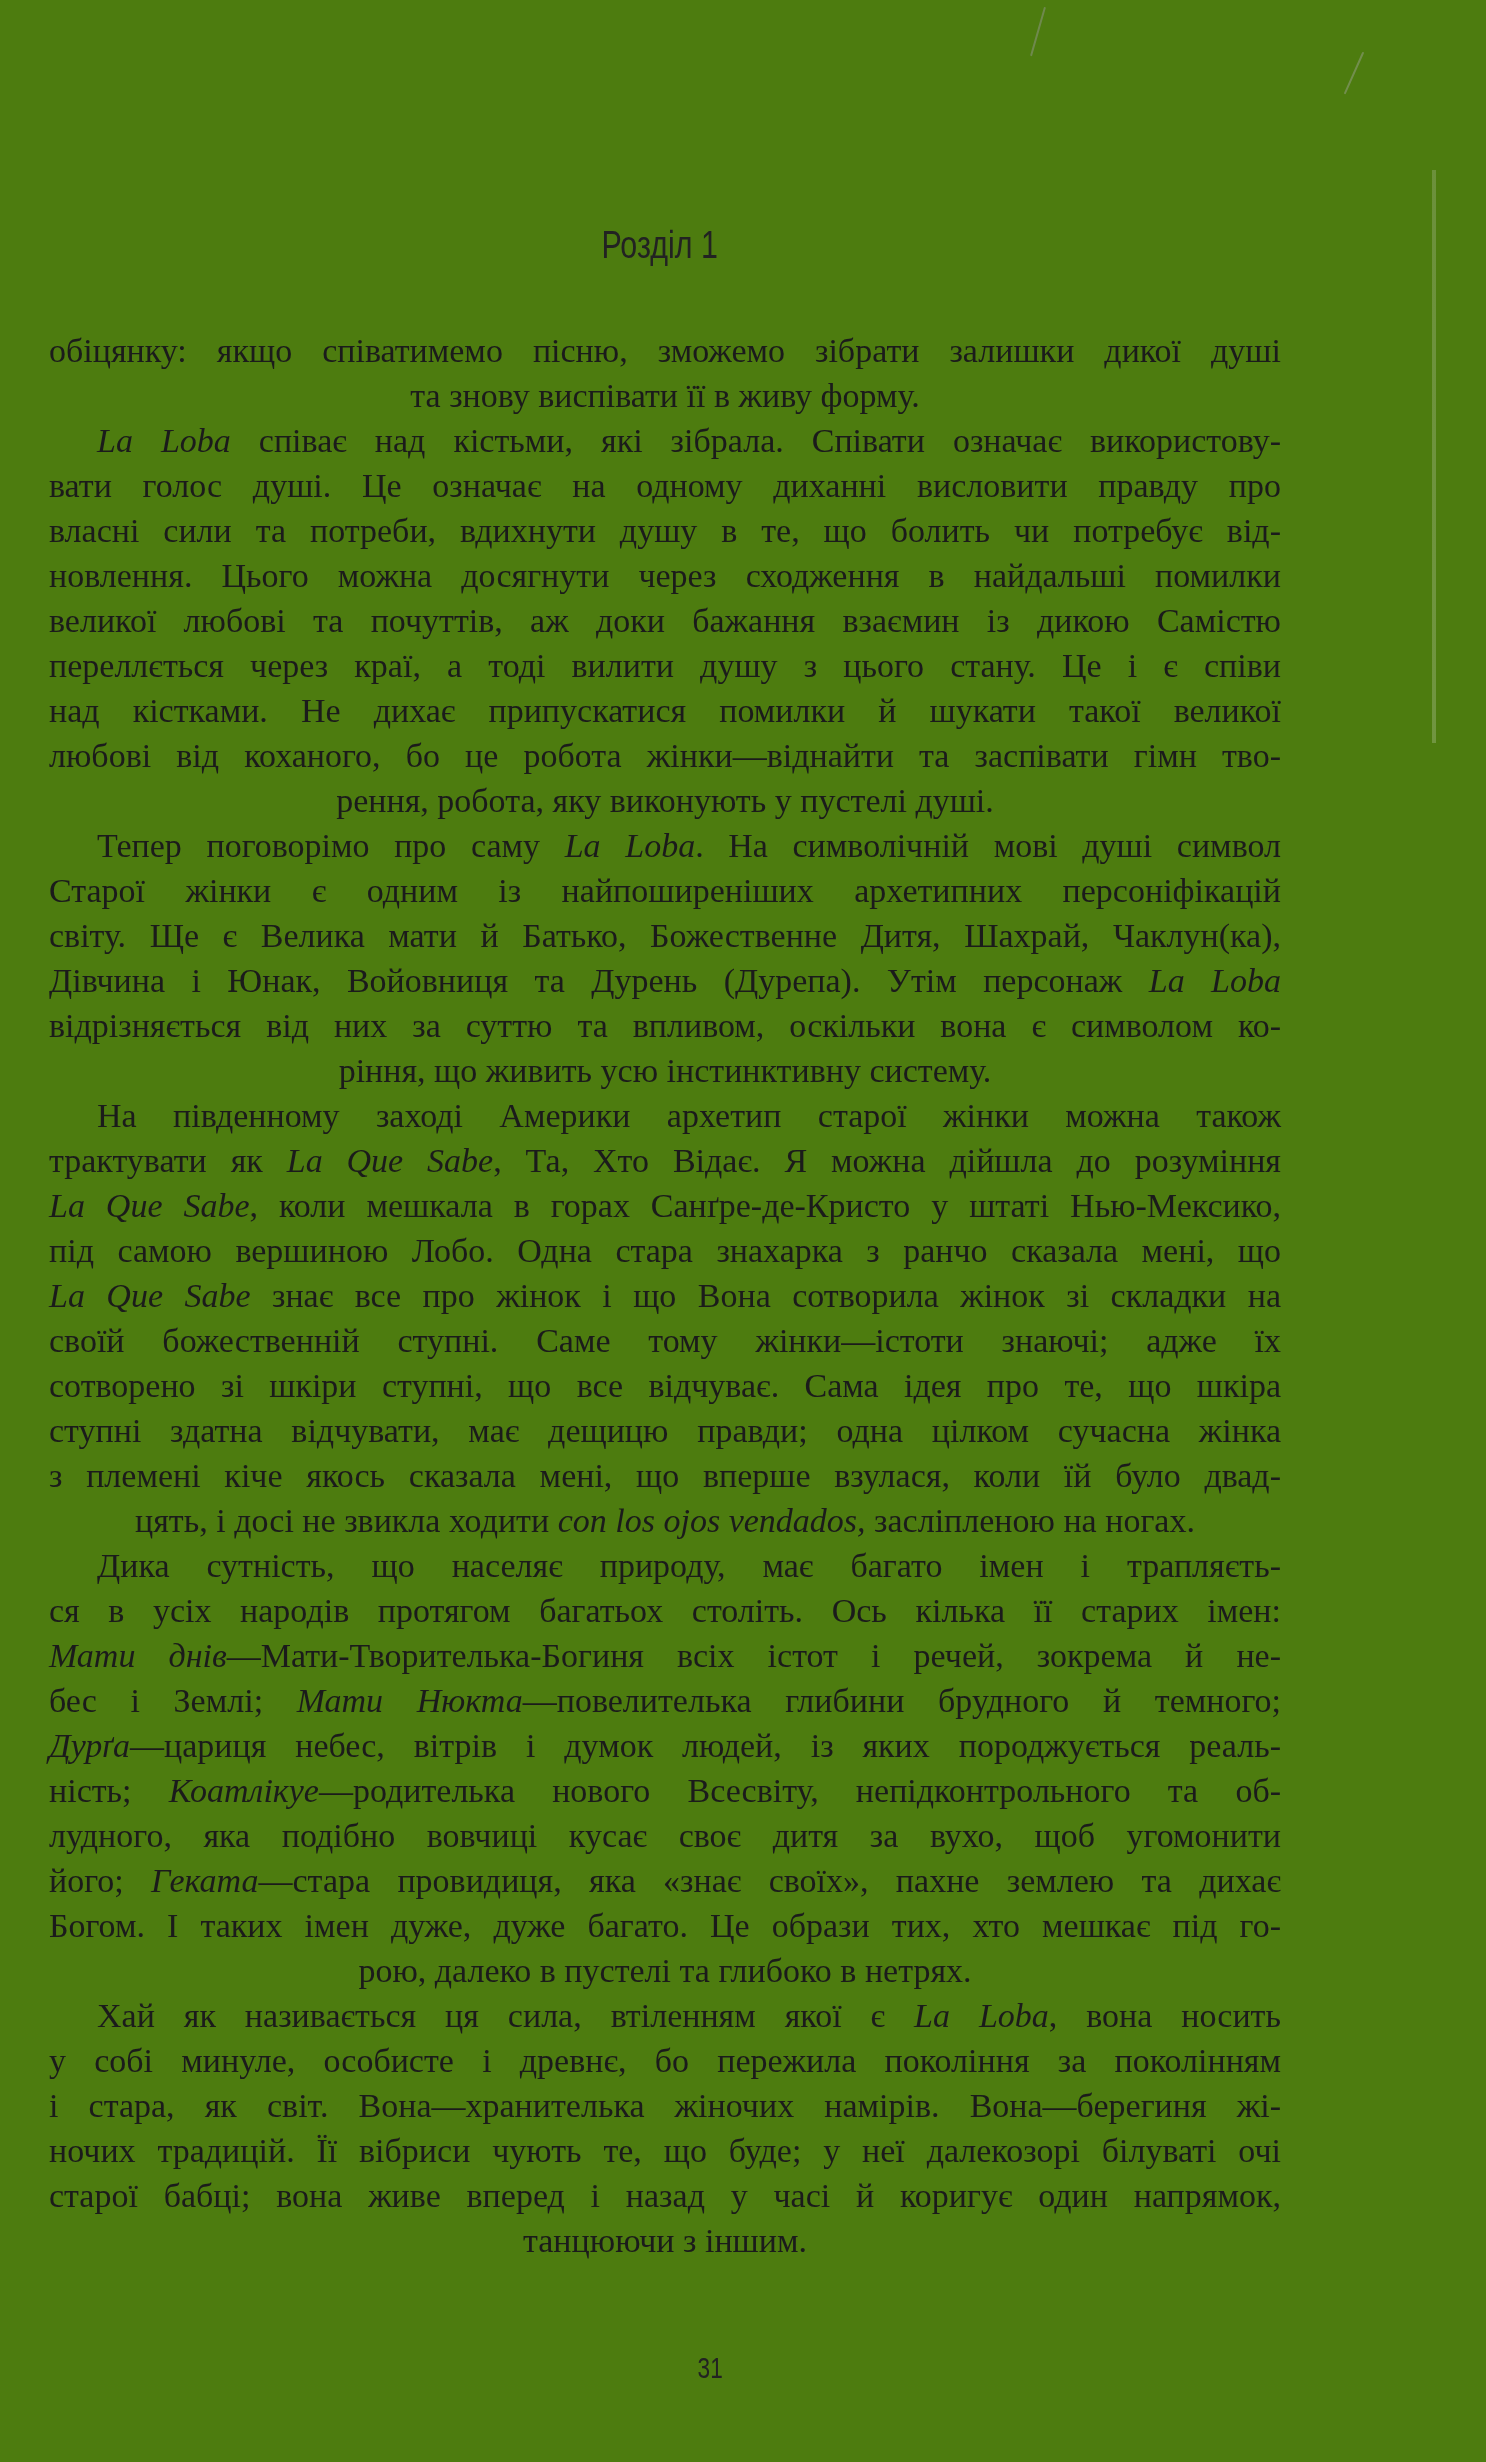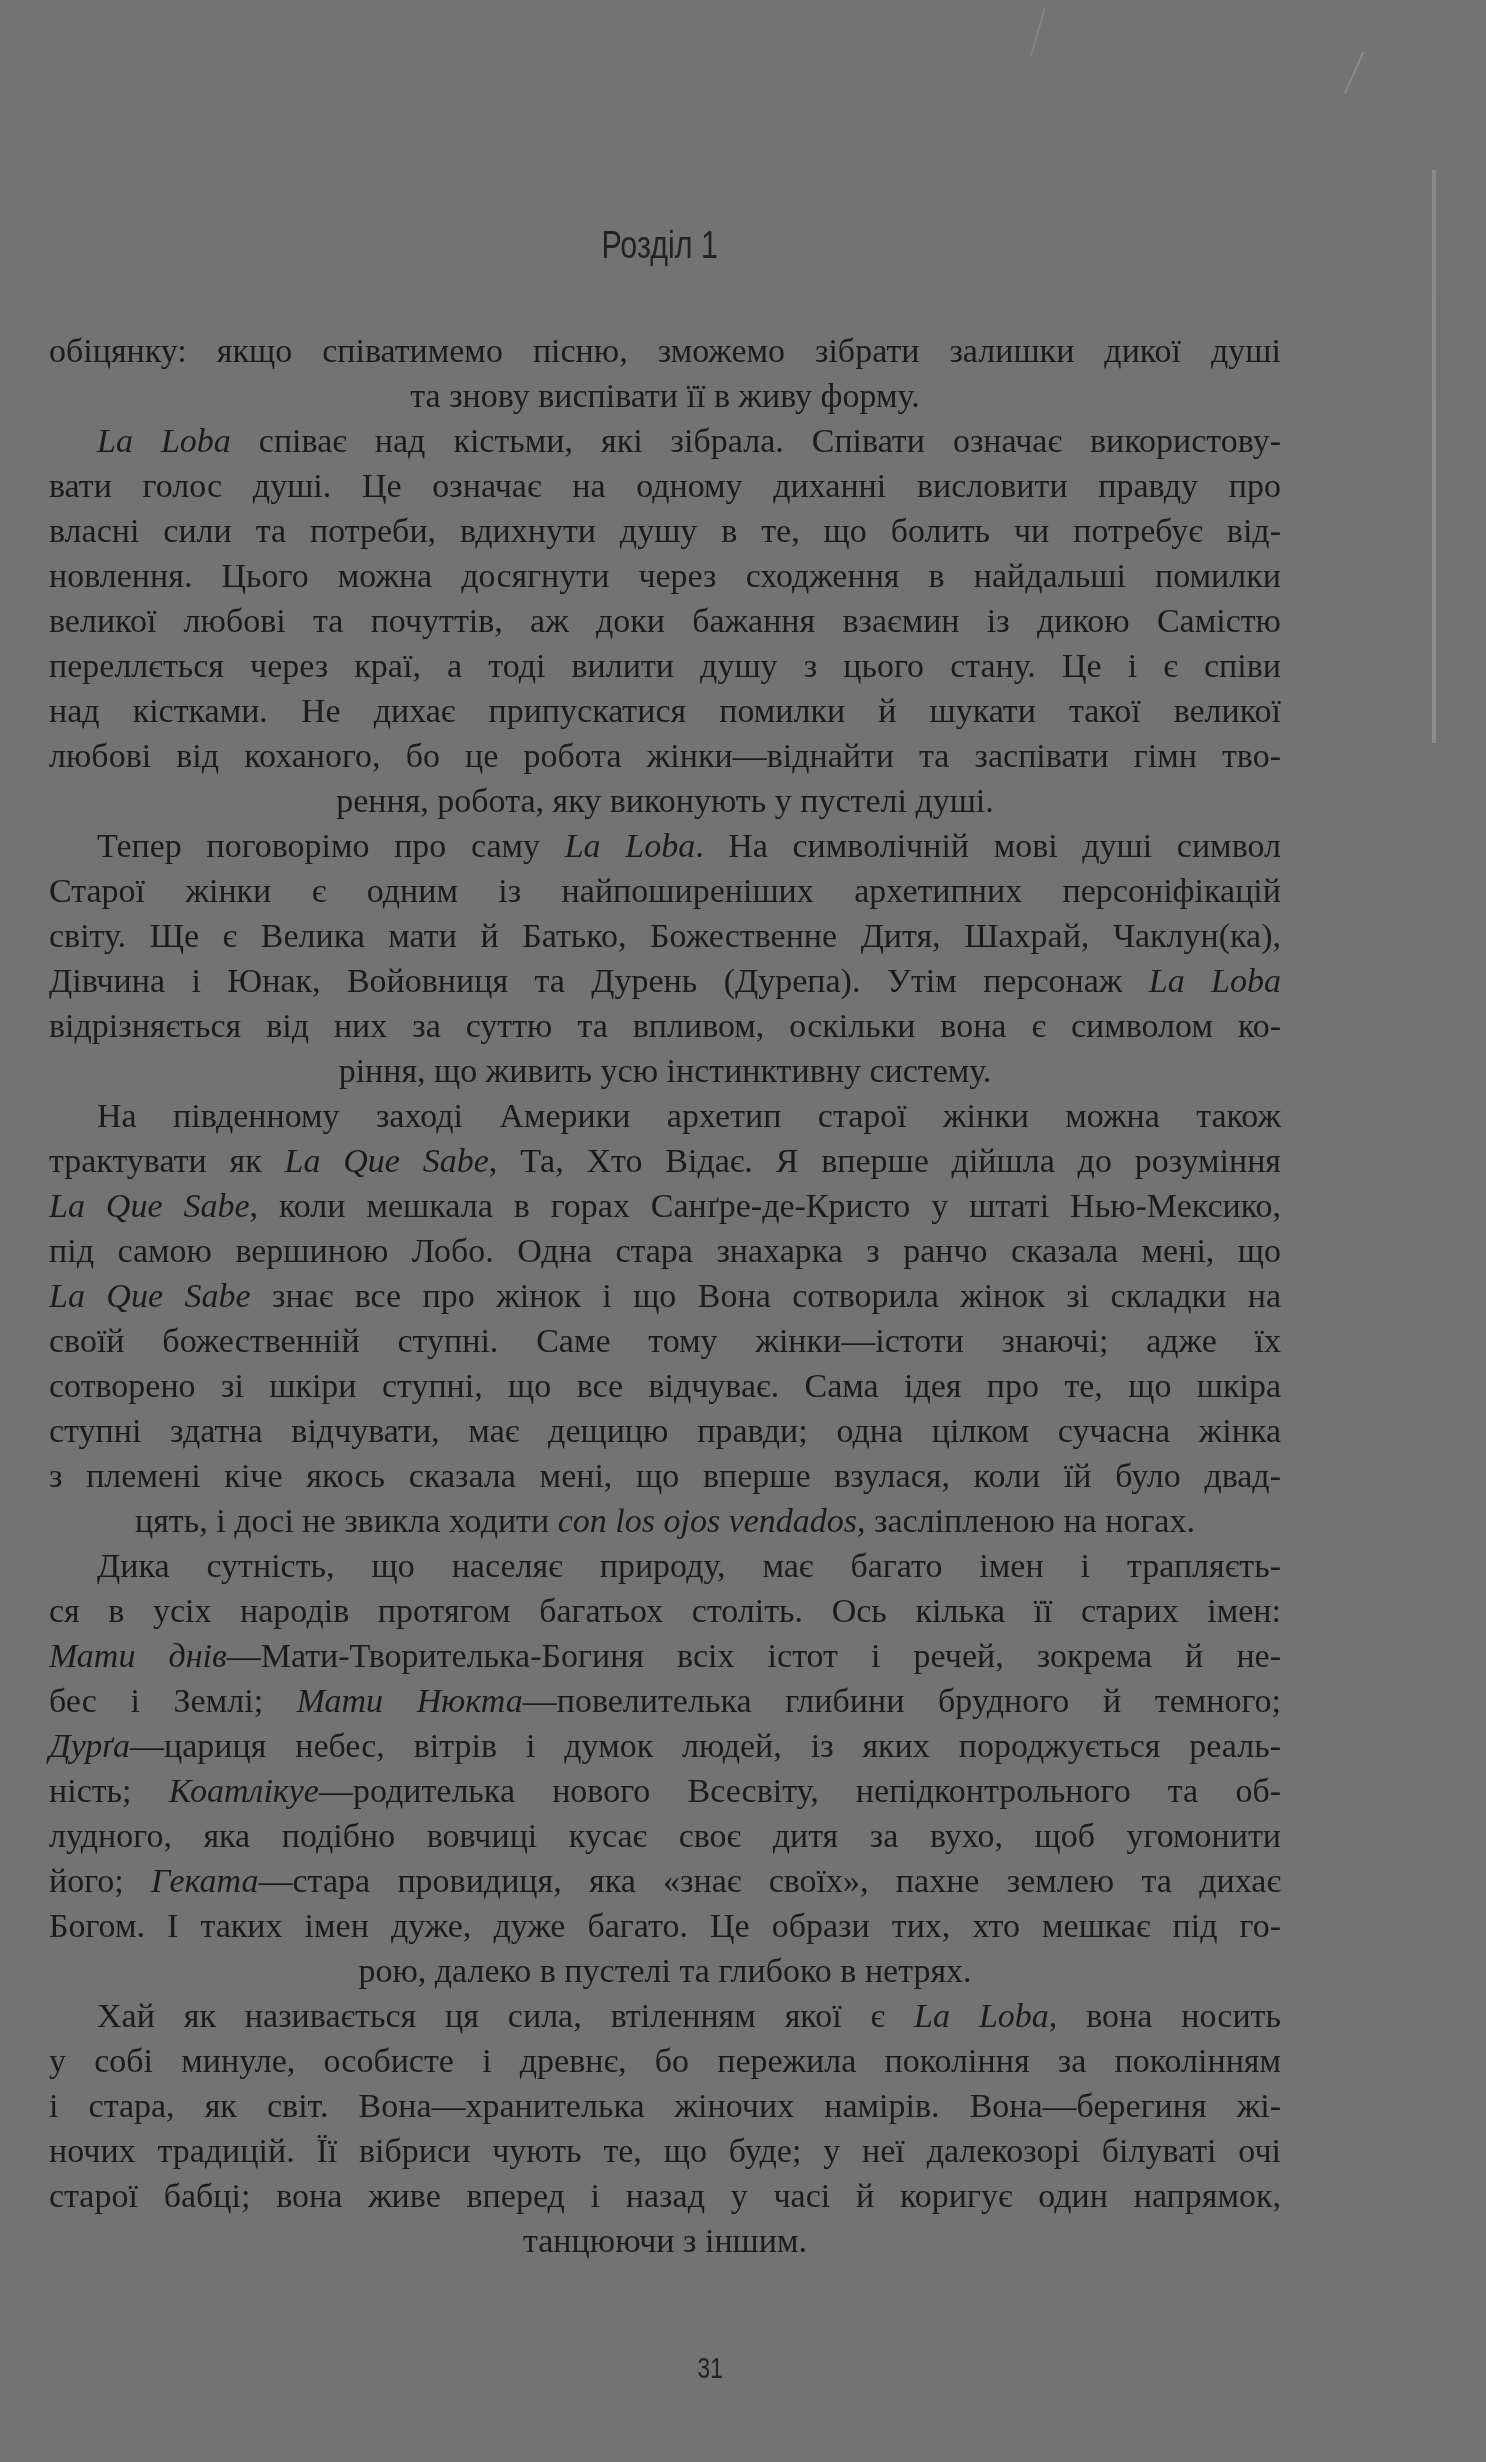--- a/index.html
+++ b/index.html
@@ -11,21 +11,21 @@
     height: 2462px;
     background: #ffffff;
     position: relative;
     overflow: hidden;
     font-family: "Liberation Serif", "DejaVu Serif", serif;
     color: #1b1b1b;
   }
   .page {
     position: absolute;
     inset: 0;
-    background: #737373;
+    background: #4d7c0f;
   }
   
   .chapter-heading {
     position: absolute;
     top: 225px;
     left: 0;
     width: 1319px;
     text-align: center;
     font-family: "Liberation Sans", "DejaVu Sans", sans-serif;
     font-size: 39px;
@@ -133,21 +133,21 @@
       <div class="line j"><span class="rm">над кістками. Не дихає припускатися помилки й шукати такої великої</span></div>
       <div class="line j"><span class="rm">любові від коханого, бо це робота жінки—віднайти та заспівати гімн тво-</span></div>
       <div class="line"><span class="rm">рення, робота, яку виконують у пустелі душі.</span></div>
       <div class="line j ind"><span class="rm">Тепер поговорімо про саму </span><span class="it">La Loba</span><span class="rm">. На символічній мові душі символ</span></div>
       <div class="line j"><span class="rm">Старої жінки є одним із найпоширеніших архетипних персоніфікацій</span></div>
       <div class="line j"><span class="rm">світу. Ще є Велика мати й Батько, Божественне Дитя, Шахрай, Чаклун(ка),</span></div>
       <div class="line j"><span class="rm">Дівчина і Юнак, Войовниця та Дурень (Дурепа). Утім персонаж </span><span class="it">La Loba</span></div>
       <div class="line j"><span class="rm">відрізняється від них за суттю та впливом, оскільки вона є символом ко-</span></div>
       <div class="line"><span class="rm">ріння, що живить усю інстинктивну систему.</span></div>
       <div class="line j ind"><span class="rm">На південному заході Америки архетип старої жінки можна також</span></div>
-      <div class="line j"><span class="rm">трактувати як </span><span class="it">La Que Sabe</span><span class="rm">, Та, Хто Відає. Я вперше дійшла до розуміння</span></div>
+      <div class="line j"><span class="rm">трактувати як </span><span class="it">La Que Sabe</span><span class="rm">, Та, Хто Відає. Я можна дійшла до розуміння</span></div>
       <div class="line j"><span class="it">La Que Sabe</span><span class="rm">, коли мешкала в горах Санґре-де-Кристо у штаті Нью-Мексико,</span></div>
       <div class="line j"><span class="rm">під самою вершиною Лобо. Одна стара знахарка з ранчо сказала мені, що</span></div>
       <div class="line j"><span class="it">La Que Sabe</span><span class="rm"> знає все про жінок і що Вона сотворила жінок зі складки на</span></div>
       <div class="line j"><span class="rm">своїй божественній ступні. Саме тому жінки—істоти знаючі; адже їх</span></div>
       <div class="line j"><span class="rm">сотворено зі шкіри ступні, що все відчуває. Сама ідея про те, що шкіра</span></div>
       <div class="line j"><span class="rm">ступні здатна відчувати, має дещицю правди; одна цілком сучасна жінка</span></div>
       <div class="line j"><span class="rm">з племені кіче якось сказала мені, що вперше взулася, коли їй було двад-</span></div>
       <div class="line"><span class="rm">цять, і досі не звикла ходити </span><span class="it">con los ojos vendados,</span><span class="rm"> засліпленою на ногах.</span></div>
       <div class="line j ind"><span class="rm">Дика сутність, що населяє природу, має багато імен і трапляєть-</span></div>
       <div class="line j"><span class="rm">ся в усіх народів протягом багатьох століть. Ось кілька її старих імен:</span></div>

